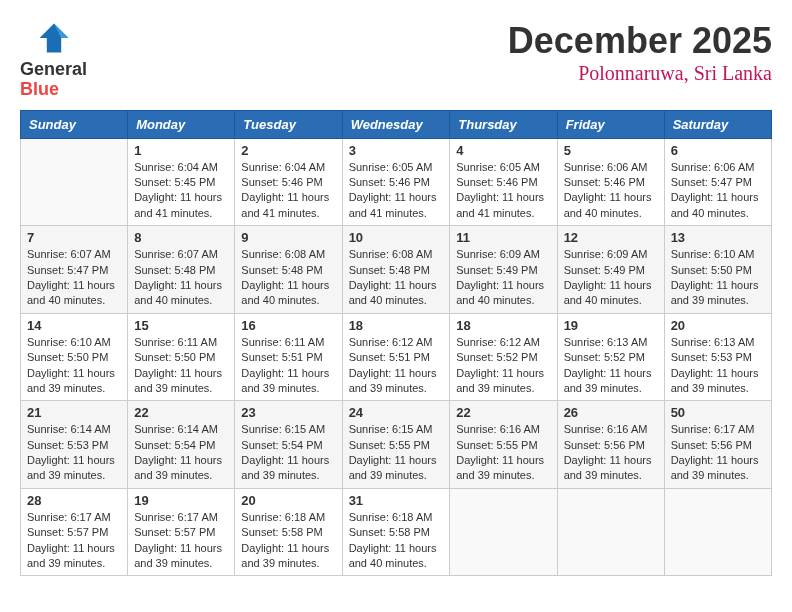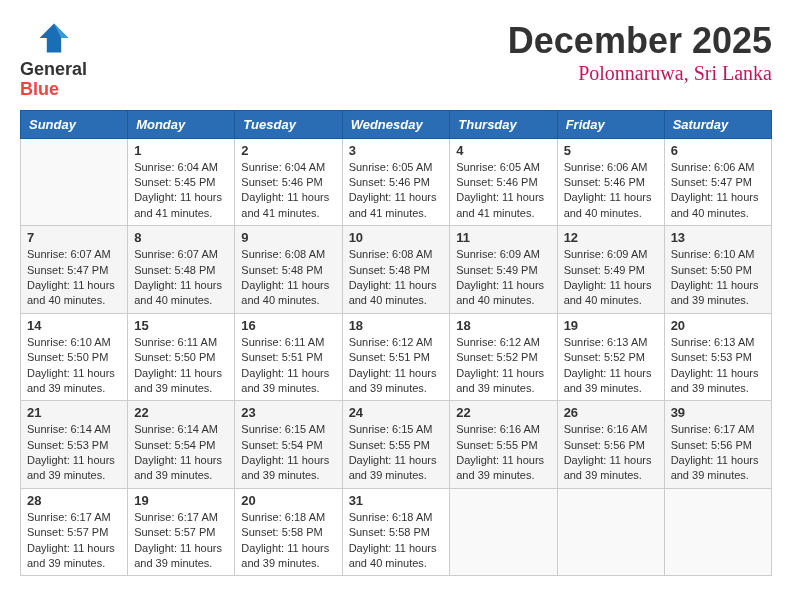--- a/index.html
+++ b/index.html
@@ -229,21 +229,21 @@
         </td>
         <td>
           <span class="day-num">22</span>
           <div class="day-info">Sunrise: 6:16 AM<br>Sunset: 5:55 PM<br>Daylight: 11 hours and 39 minutes.</div>
         </td>
         <td>
           <span class="day-num">26</span>
           <div class="day-info">Sunrise: 6:16 AM<br>Sunset: 5:56 PM<br>Daylight: 11 hours and 39 minutes.</div>
         </td>
         <td>
-          <span class="day-num">39</span>
+          <span class="day-num">50</span>
           <div class="day-info">Sunrise: 6:17 AM<br>Sunset: 5:56 PM<br>Daylight: 11 hours and 39 minutes.</div>
         </td>
       </tr>
       <tr>
         <td>
           <span class="day-num">28</span>
           <div class="day-info">Sunrise: 6:17 AM<br>Sunset: 5:57 PM<br>Daylight: 11 hours and 39 minutes.</div>
         </td>
         <td>
           <span class="day-num">19</span>

